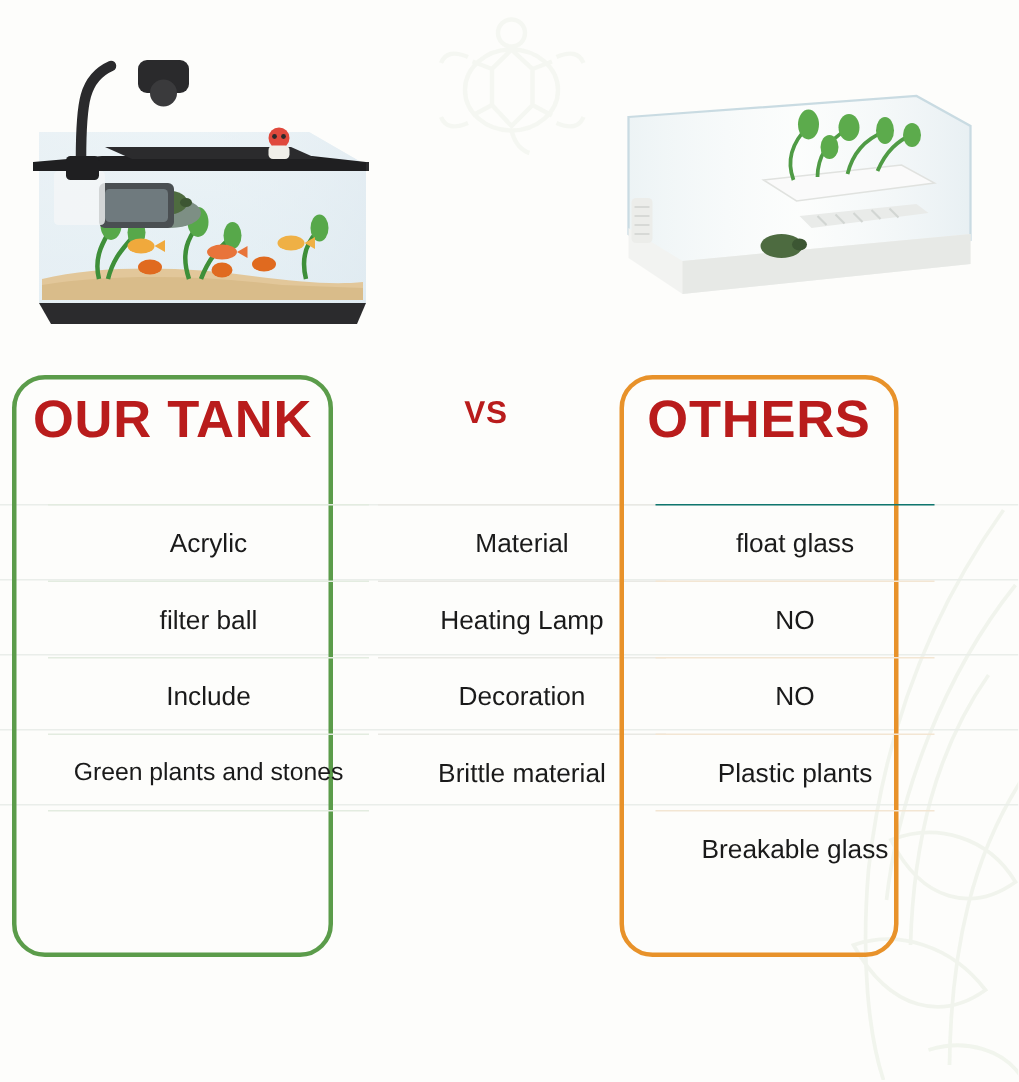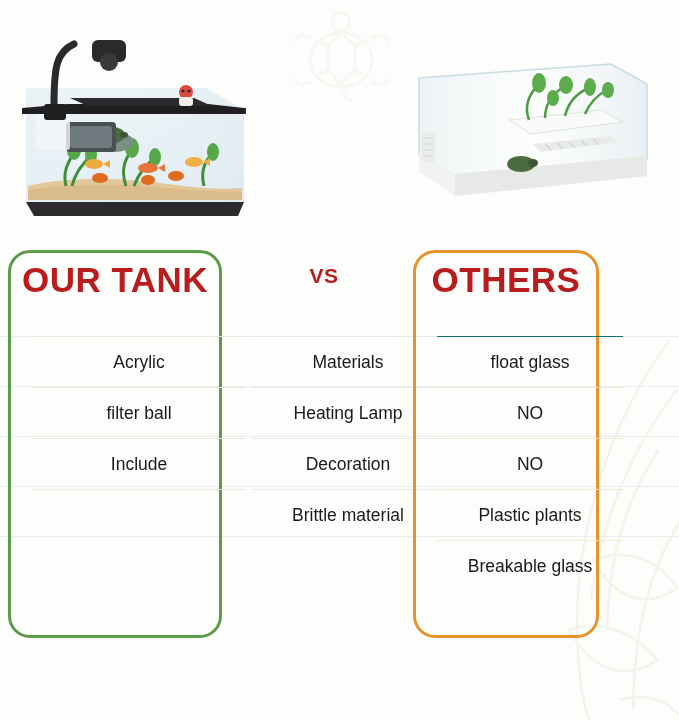--- a/index.html
+++ b/index.html
@@ -237,27 +237,28 @@
   <div class="sep" style="top:246px"></div>
   <div class="sep" style="top:296px"></div>
 
   <div class="col col-our">
     <div class="frame"></div>
     <div class="head">OUR TANK</div>
     <div class="rows">
       <div class="row first">Acrylic</div>
       <div class="row">filter ball</div>
       <div class="row">Include</div>
+      <div class="row small">Green plants and stones</div>
     </div>
   </div>
 
   <div class="col col-mid">
     <div class="head mid">VS</div>
     <div class="rows">
-      <div class="row first">Materials</div>
+      <div class="row first">Material</div>
       <div class="row">Heating Lamp</div>
       <div class="row">Decoration</div>
       <div class="row last">Brittle material</div>
     </div>
   </div>
 
   <div class="col col-other">
     <div class="frame orange"></div>
     <div class="head">OTHERS</div>
     <div class="rows">

